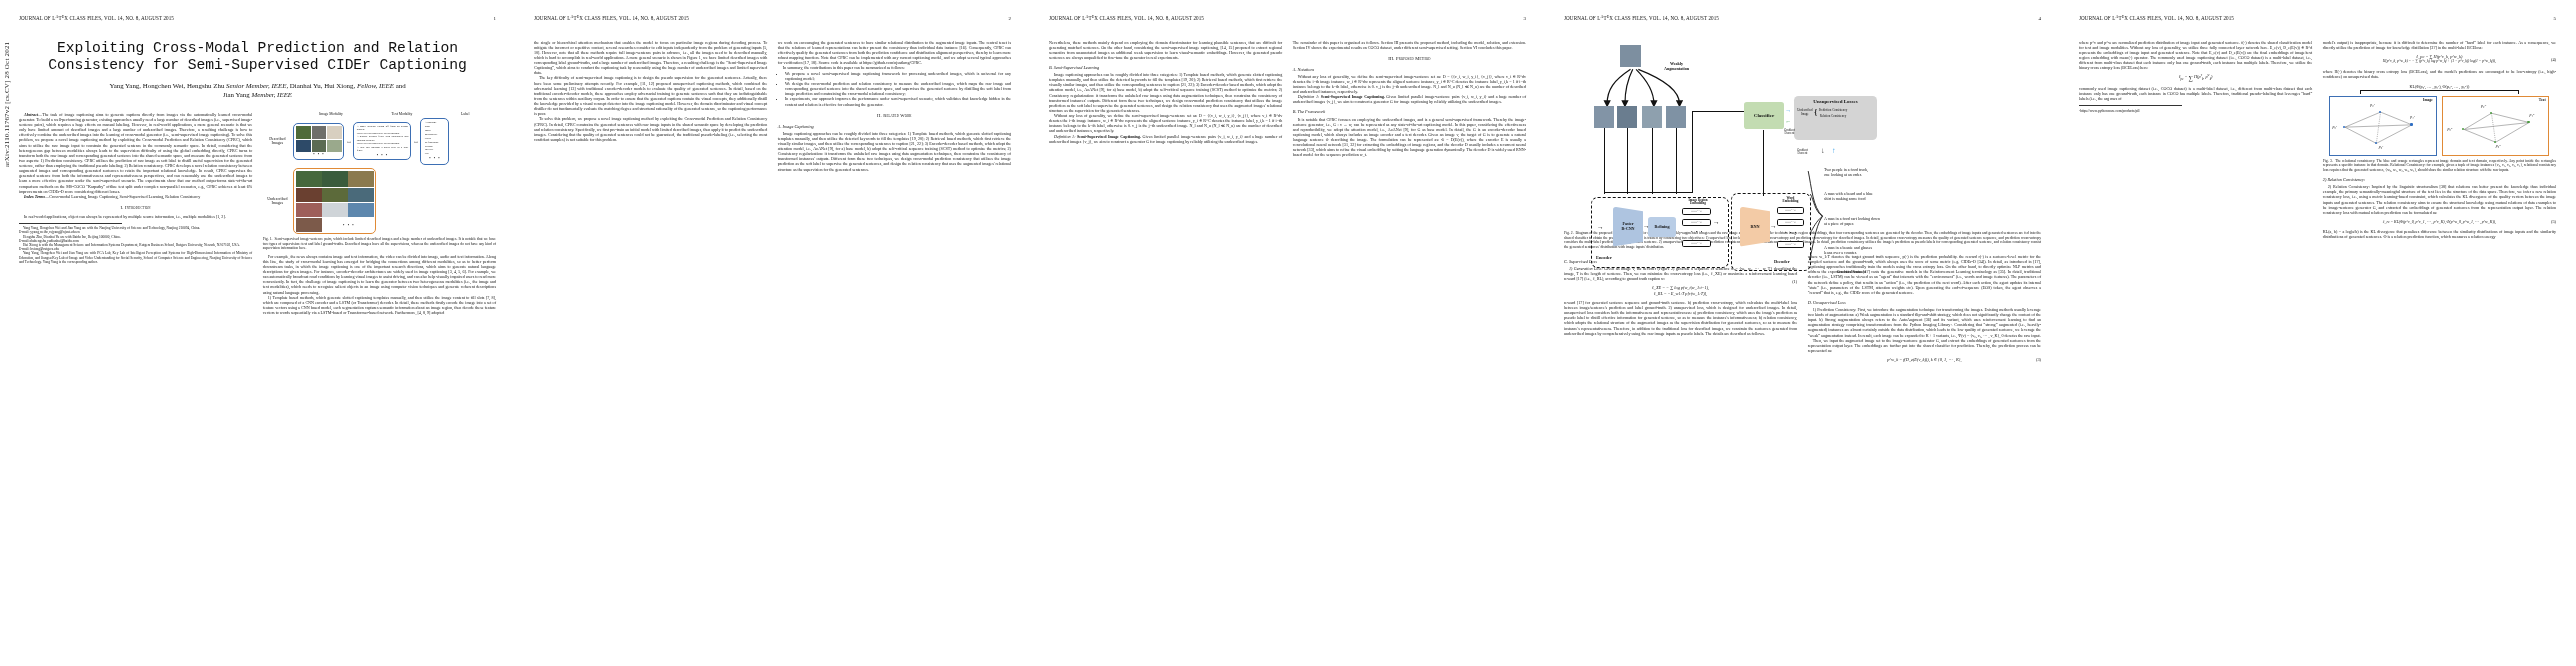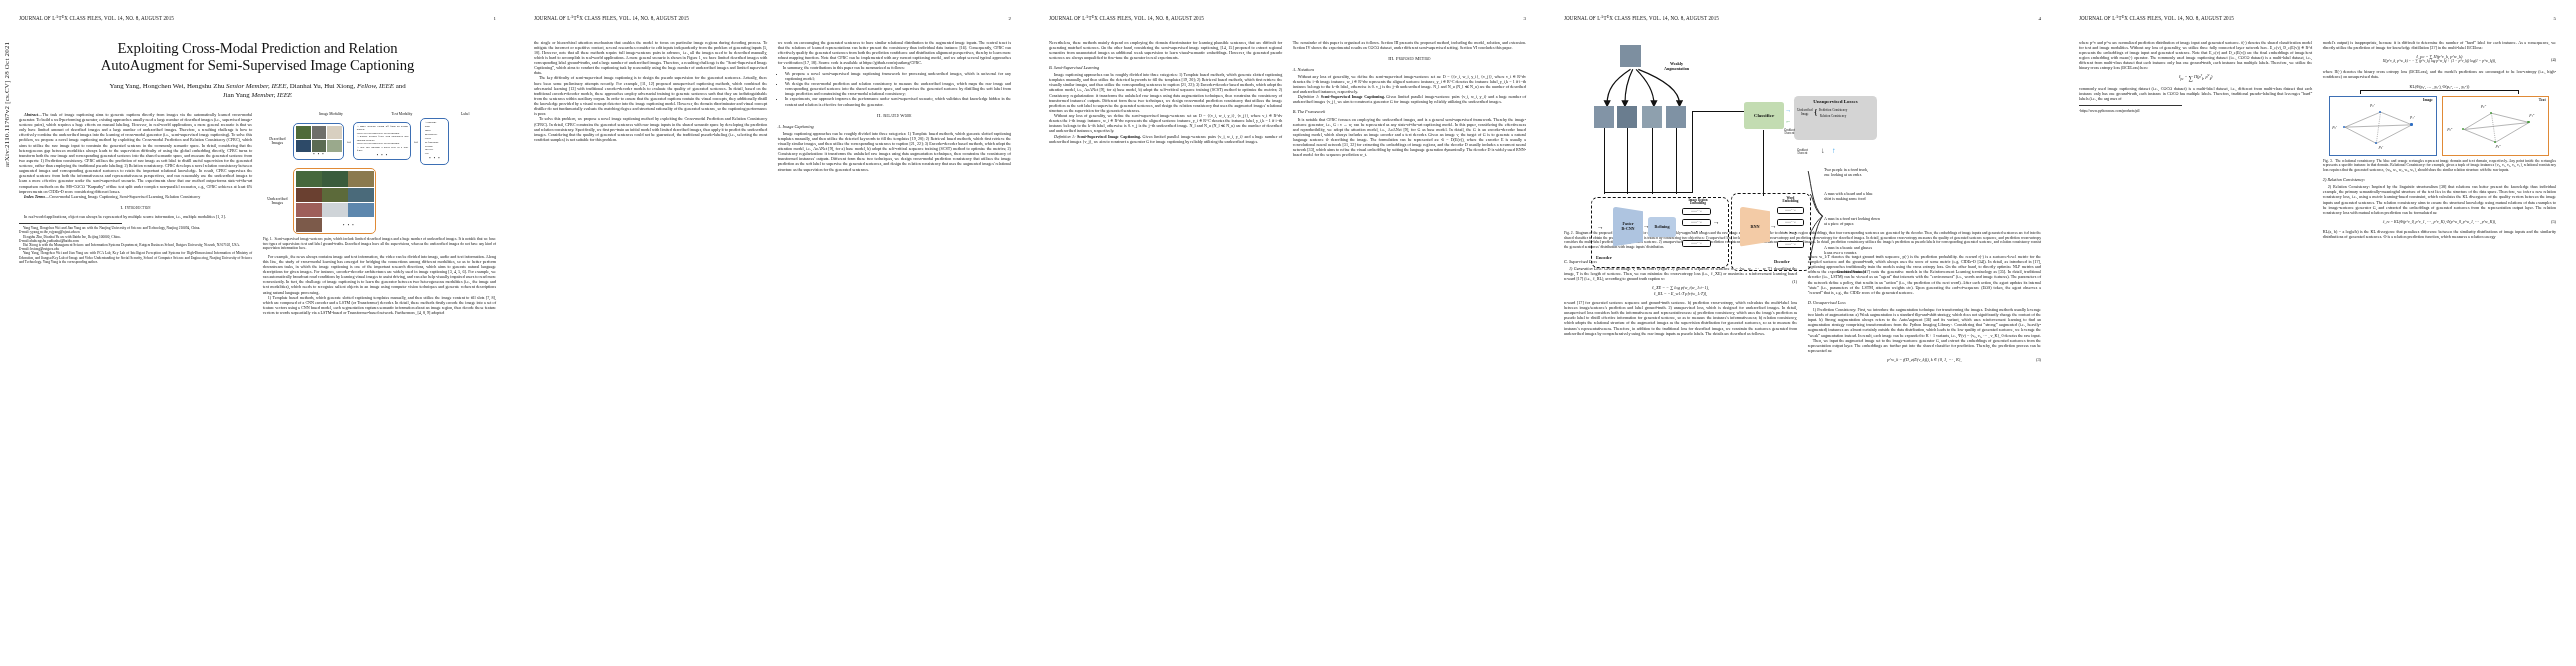--- a/index.html
+++ b/index.html
@@ -39,21 +39,21 @@
   .running-head .rh-page { font-size: 5px; }
   .latex { font-variant: normal; }
   .latex .a { font-size: 4.1px; position: relative; top: -1.3px; }
   .latex .t { font-size: 5.1px; position: relative; top: 0.7px; }
 
   
   .title {
     text-align: center;
     font-size: 14.7px;
     line-height: 1.22;
-    font-family: Liberation Serif, serif;
+    font-family: Liberation Mono, monospace;
     margin: 5.6px 0 5.6px 0;
     letter-spacing: -0.1px;
   }
   .authors {
     text-align: center;
     font-size: 6.9px;
     line-height: 1.35;
     margin-bottom: 12.2px;
   }
   .authors i { font-style: italic; }
@@ -195,21 +195,21 @@
   <div class="page">
     <div class="running-head">
       <div><span>JOURNAL OF </span><span class="latex"><span class="t">L</span><span class="a">A</span><span class="t">T</span><span class="a">E</span><span class="t">X</span></span><span> CLASS FILES, VOL. 14, NO. 8, AUGUST 2015</span></div>
       <div class="rh-page">1</div>
     </div>
 
     <div class="arxiv-stamp">arXiv:2110.11767v2  [cs.CV]  28 Oct 2021</div>
 
     <div class="title">
       <div>Exploiting Cross-Modal Prediction and Relation</div>
-      <div>AutoAugment for Semi-Supervised Image Captioning</div>
+      <div>Consistency for Semi-Supervised CIDEr Captioning</div>
     </div>
     <div class="authors">
       <div><span>Yang Yang,  Hongchen Wei,  Hengshu Zhu </span><i>Senior Member, IEEE</i><span>, Dianhai Yu,  Hui Xiong, </span><i>Fellow, IEEE</i><span> and</span></div>
       <div><span>Jian Yang </span><i>Member, IEEE</i></div>
     </div>
 
     <div class="cols" style="height:auto;">
       <div class="col">
         <div class="p1abs">
           <p><span class="abstract-lead">Abstract</span><span>—</span><span>The task of image captioning aims to generate captions directly from images via the automatically learned cross-modal generator. To build a well-performing generator, existing approaches usually need a large number of described images (i.e., supervised image-sentence pairs), which requires a huge effects on manual labeling. However, in real-world applications, a more general scenario is that we only have limited amount of described images and a large number of undescribed images. Therefore, a resulting challenge is how to effectively combine the undescribed images into the learning of cross-modal generator (i.e., semi-supervised image captioning). To solve this problem, we propose a novel image captioning method by exploiting the Cross-modal Prediction and Relation Consistency (CPRC), which aims to utilize the raw image input to constrain the generated sentence in the commonly semantic space. In detail, considering that the heterogeneous gap between modalities always leads to the supervision difficulty of using the global embedding directly, CPRC turns to transform both the raw image and corresponding generated sentence into the shared semantic space, and measure the generated sentence from two aspects: 1) Prediction consistency. CPRC utilizes the prediction of raw image as soft label to distill useful supervision for the generated sentence, rather than employing the traditional pseudo labeling; 2) Relation consistency. CPRC develops a novel relation consistency between augmented images and corresponding generated sentences to retain the important relational knowledge. In result, CPRC supervises the generated sentence from both the informativeness and representativeness perspectives, and can reasonably use the undescribed images to learn a more effective generator under the semi-supervised scenario. The experiments show that our method outperforms state-of-the-art comparison methods on the MS-COCO “Karpathy” offline test split under complex non-parallel scenarios, e.g., CPRC achieves at least 6% improvements on CIDEr-D score considering different losses.</span></p>

